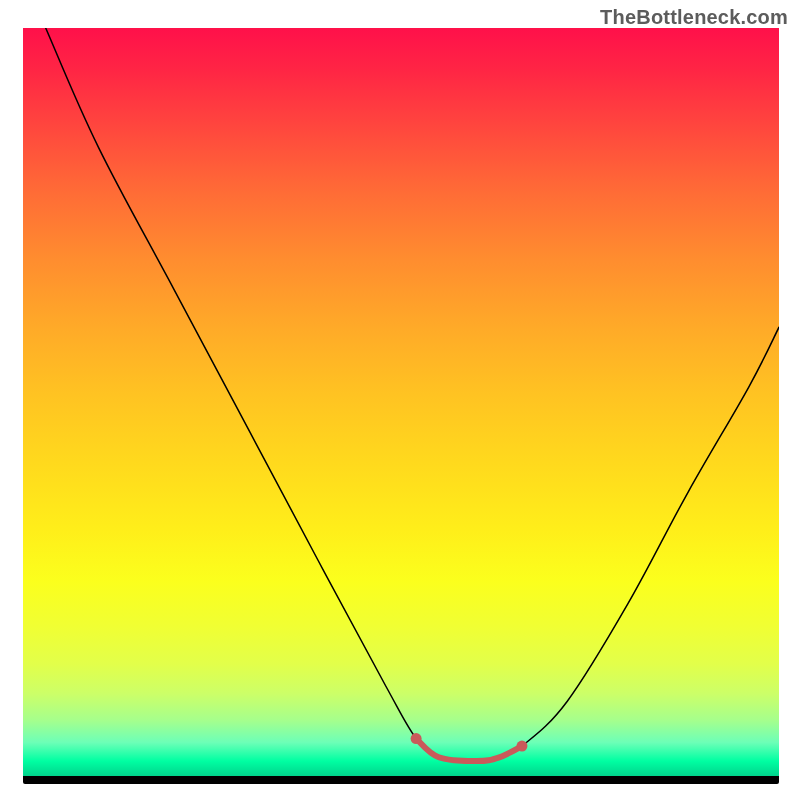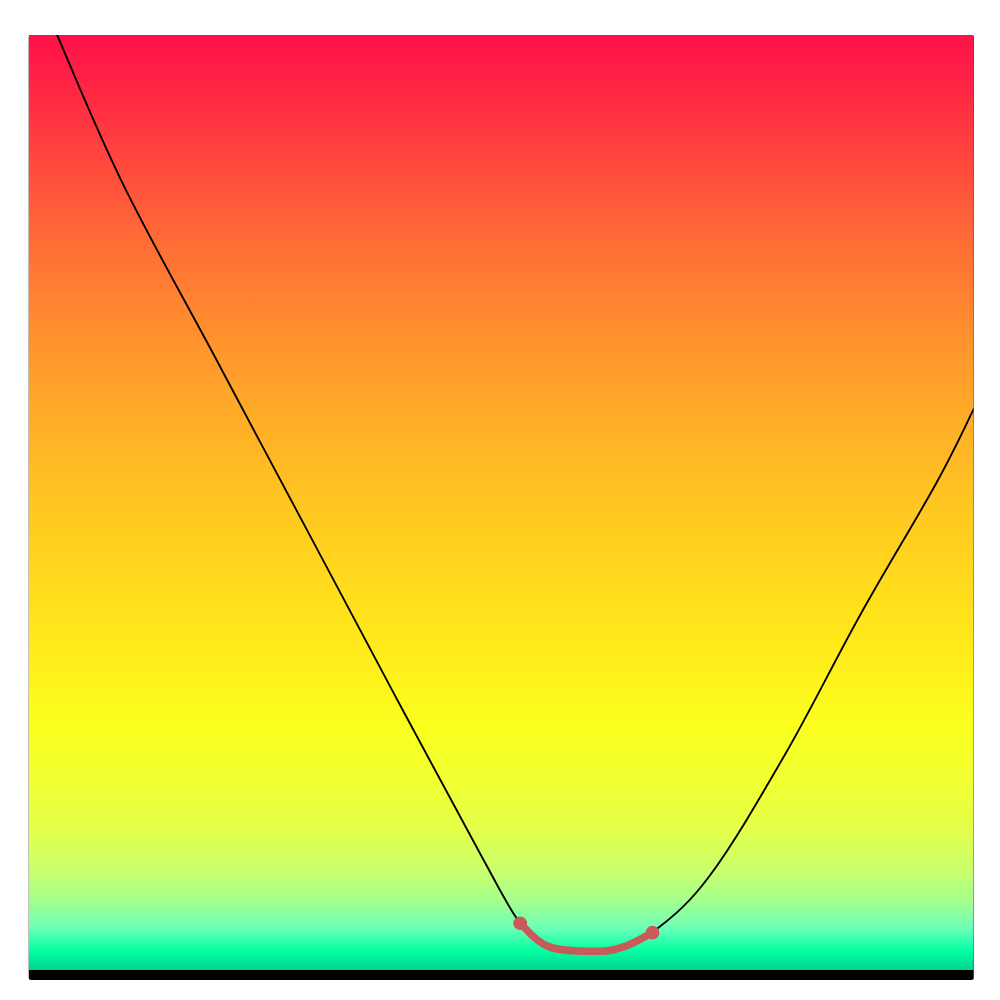--- a/index.html
+++ b/index.html
@@ -88,20 +88,21 @@
     stroke-linejoin: round;
   }
   svg.curve circle.marker-dot {
     fill: #c95a5a;
   }
 </style>
 </head>
 <body>
 
 <div class="outer">
+  <div class="watermark">TheBottleneck.com</div>
 
   <div class="plot-frame">
     <div class="plot-inner">
       <div class="heat"></div>
       <svg class="curve" viewBox="0 0 756 748" preserveAspectRatio="none">
         <path class="main" d="M 22.68 0 C 32.205600000000004 21.54240000000001 52.46640000000001 72.55600000000007 75.60000000000001 119.68000000000006 C 98.73360000000001 166.80400000000006 123.98400000000002 210.63680000000002 151.20000000000002 261.8 C 178.41600000000003 312.9632 199.58399999999997 352.7568 226.79999999999998 403.91999999999996 C 254.016 455.0831999999999 277.90560000000005 500.26239999999996 302.40000000000003 546.04 C 326.8944 591.8176 346.5504 628.6192 362.88 658.24 C 379.20959999999997 687.8608 383.5944 697.8092 393.12 710.6 C 402.6456 723.3908 404.91360000000003 725.2608 415.8 729.3 C 426.6864 733.3391999999999 442.7136 733.04 453.59999999999997 733.04 C 464.48639999999995 733.04 468.1152 731.9928 476.28000000000003 729.3 C 484.44480000000004 726.6071999999999 486.7128000000001 728.178 498.96000000000004 718.08 C 511.2072 707.9820000000001 525.2687999999999 698.7816 544.3199999999999 673.2 C 563.3711999999999 647.6184000000001 583.0272000000001 613.6592 604.8000000000001 575.96 C 626.5728 538.2608 643.5072 502.8056 665.28 463.76 C 687.0527999999999 424.71439999999996 709.4304 388.66079999999994 725.76 359.03999999999996 C 742.0896 329.4192 750.5568 309.9712 756 299.2"></path>
         <path class="markers" d="M 393.12 710.6 C 397.2024 713.966 404.91360000000003 725.2608 415.8 729.3 C 426.6864 733.3391999999999 442.7136 733.04 453.59999999999997 733.04 C 464.48639999999995 733.04 468.1152 731.9928 476.28000000000003 729.3 C 484.44480000000004 726.6071999999999 494.87760000000003 720.0996 498.96000000000004 718.08"></path>
         <circle class="marker-dot" r="5.5" cx="393.12" cy="710.6"></circle>
         <circle class="marker-dot" r="5.5" cx="498.96000000000004" cy="718.08"></circle>
       </svg>

